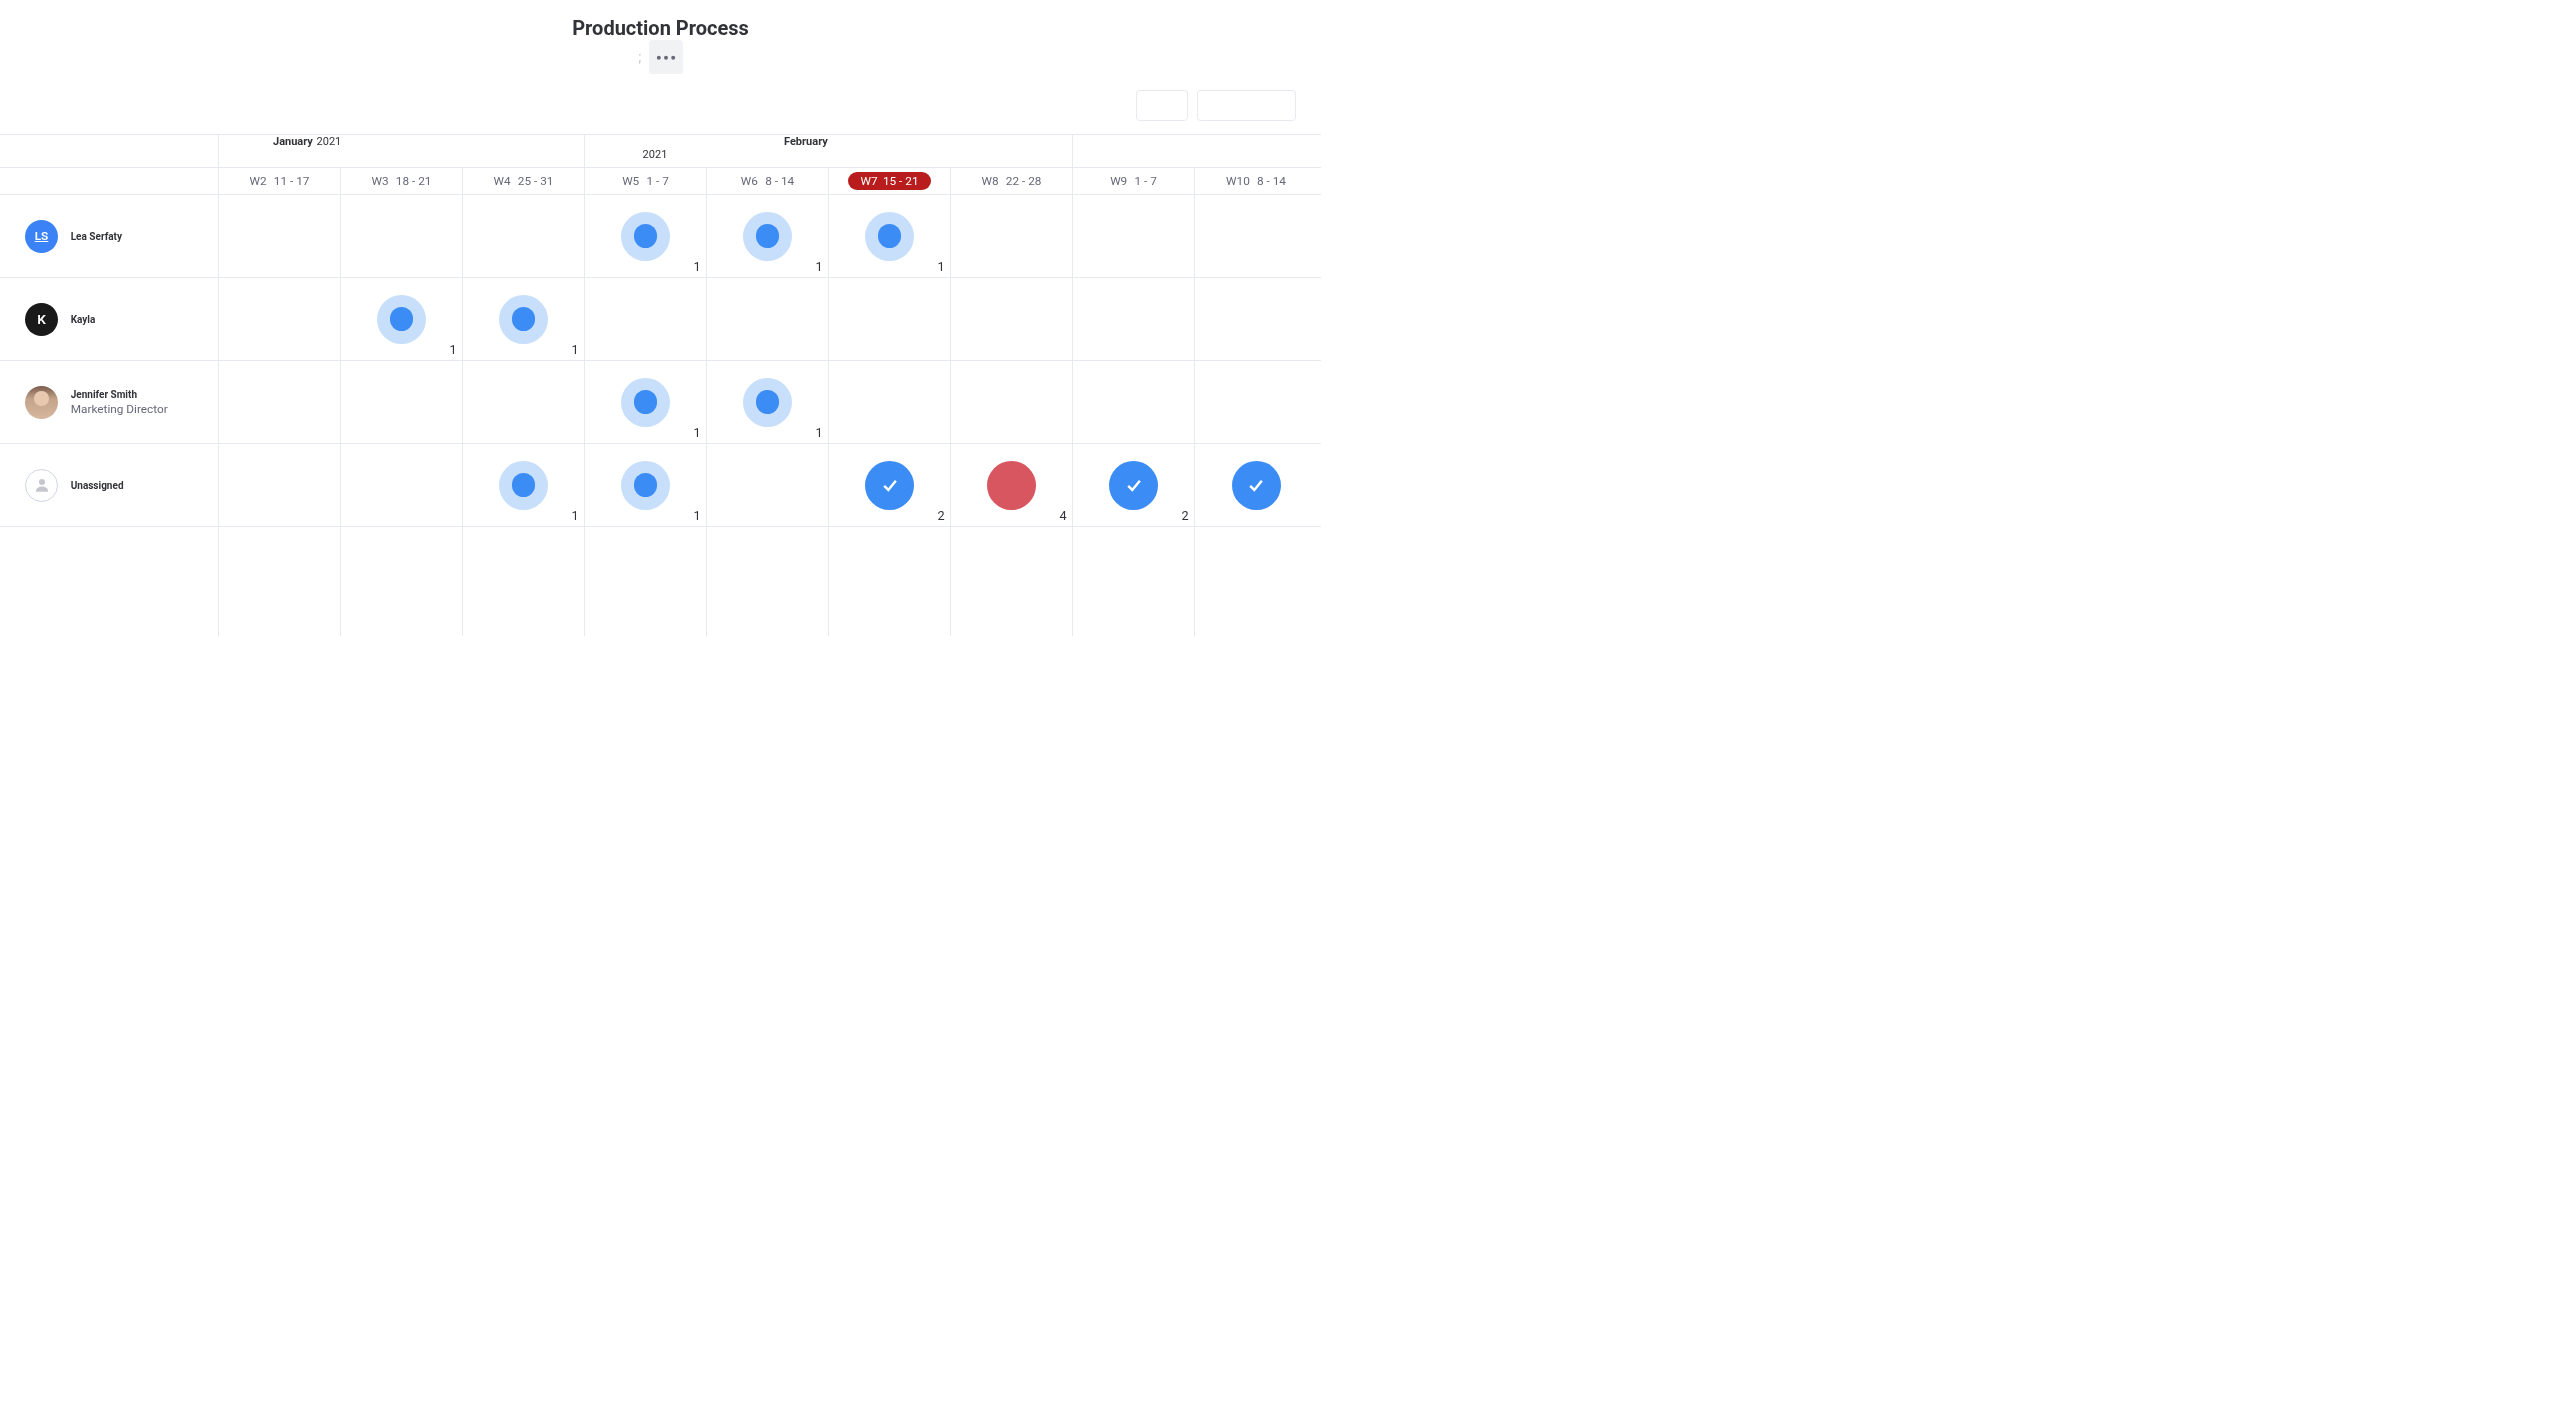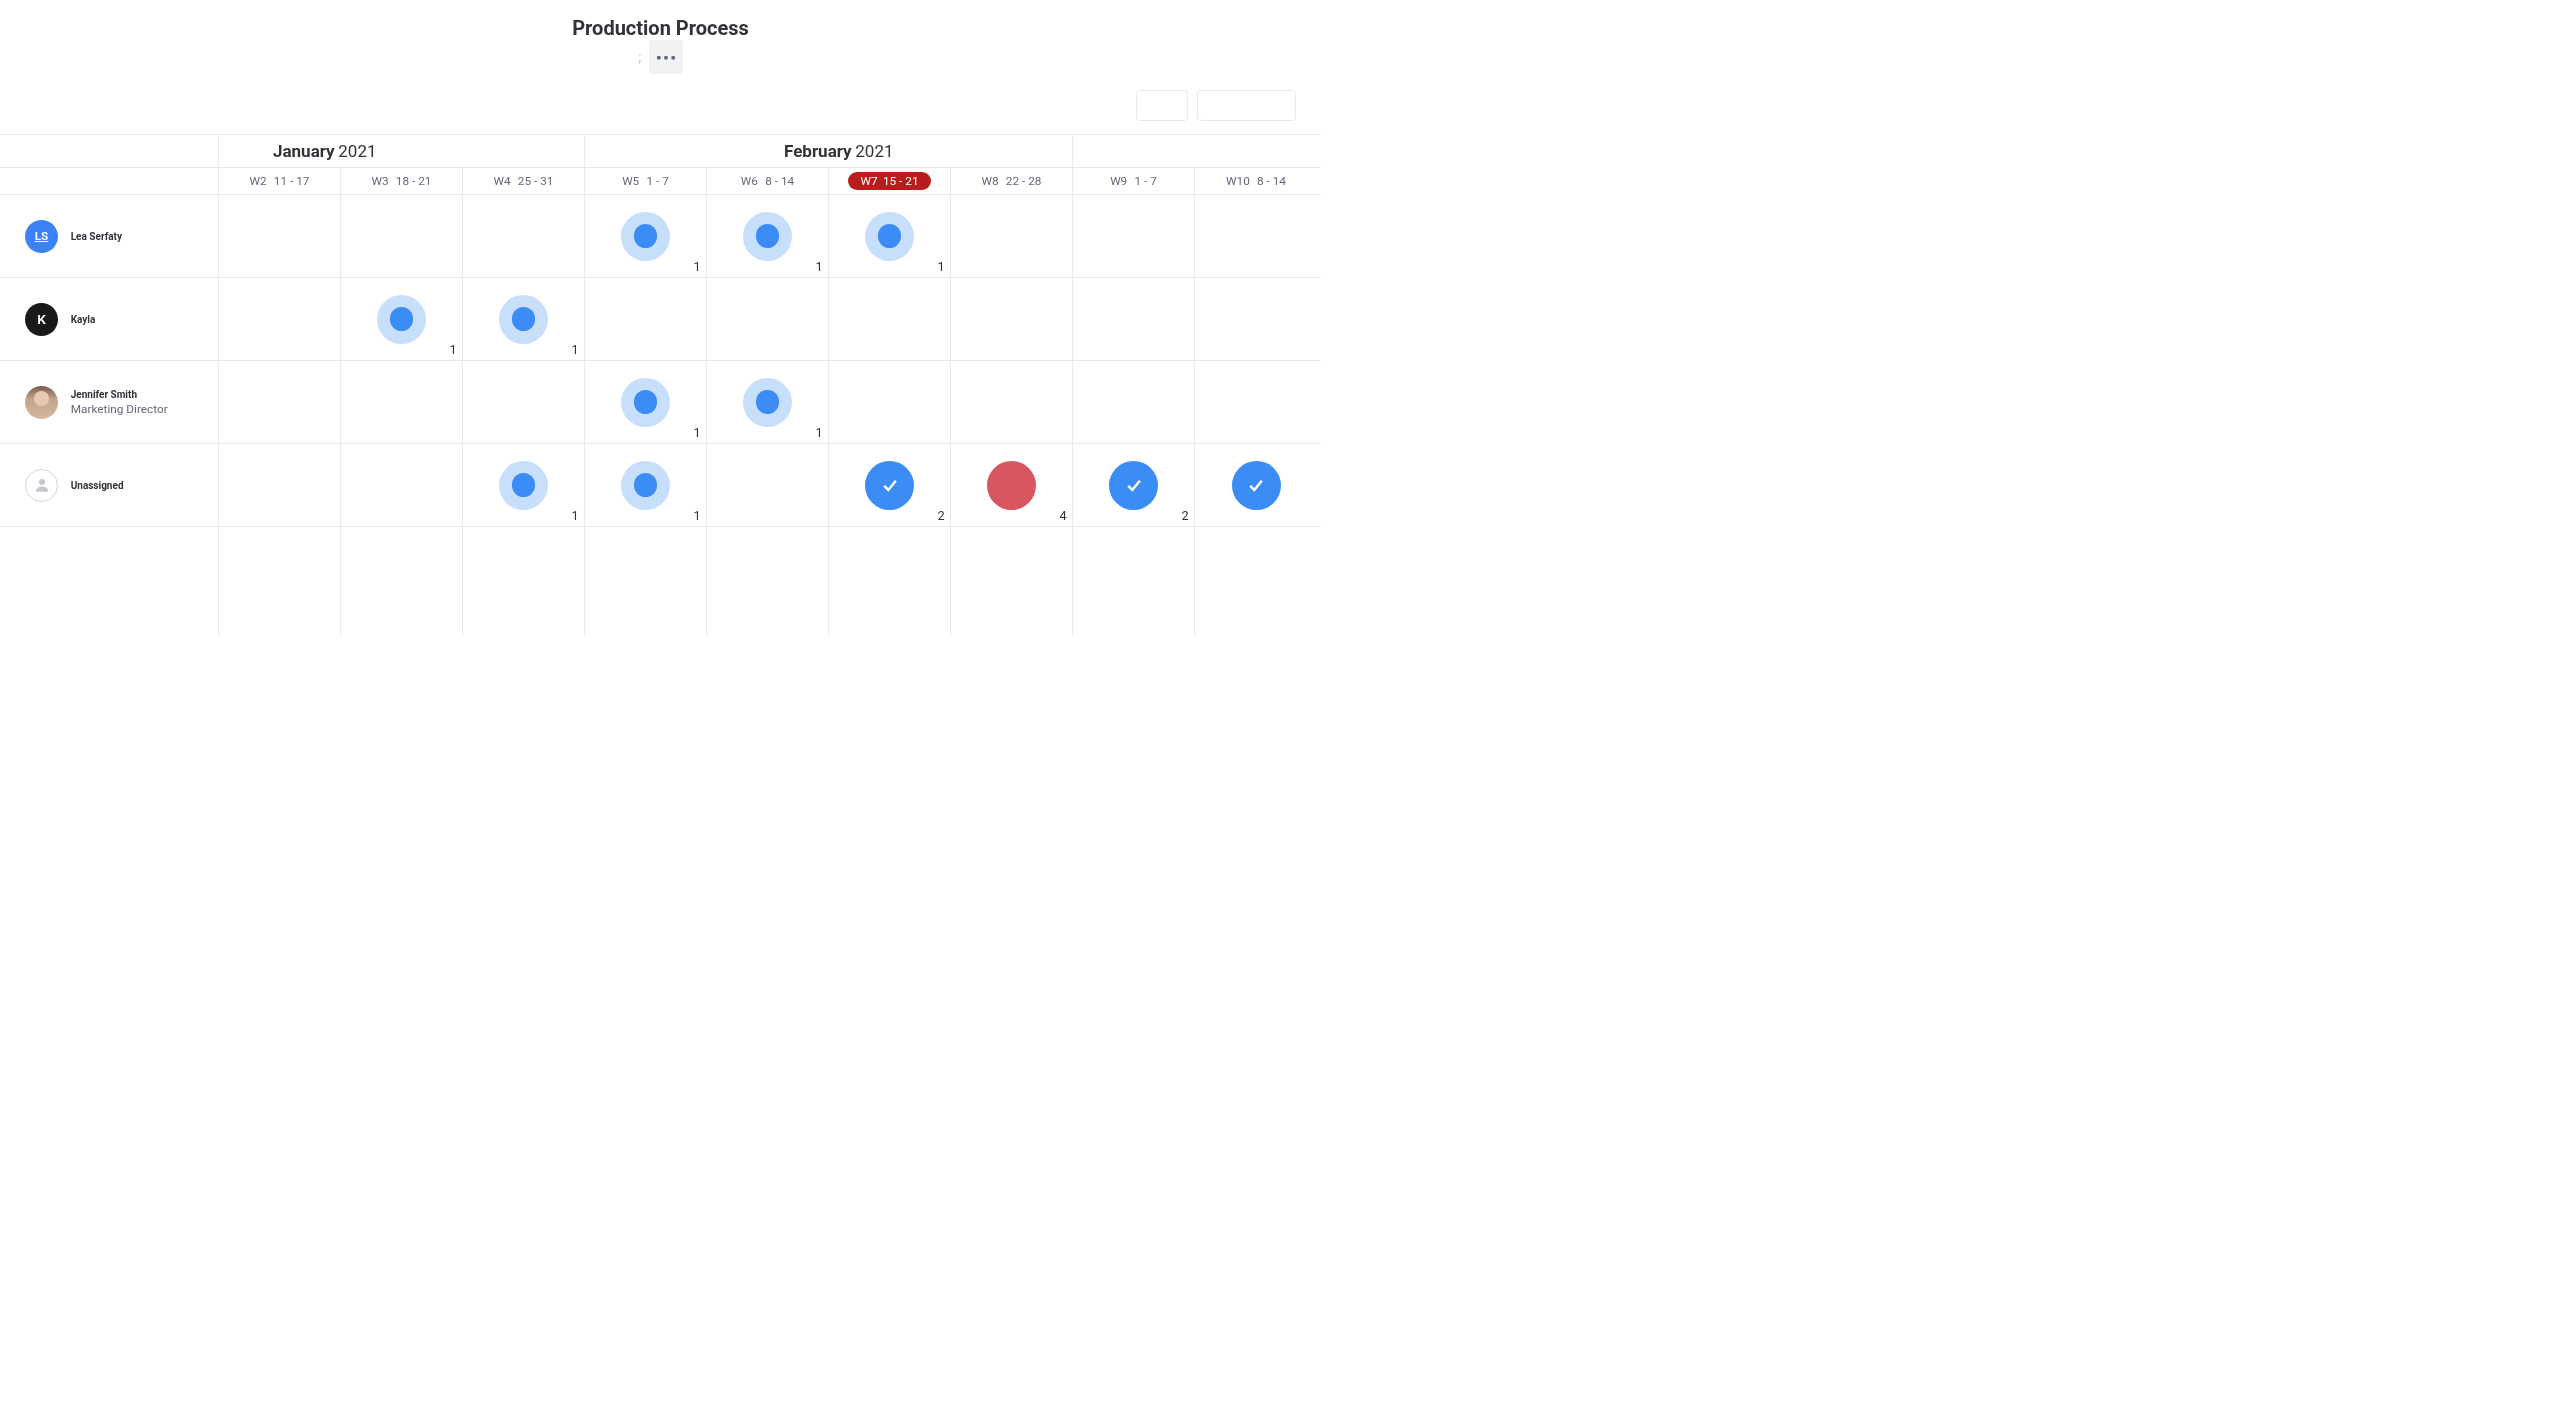--- a/index.html
+++ b/index.html
@@ -71,26 +71,26 @@
   }
   .col {
     width: 122px;
     flex: none;
     border-right: 0.9px solid #e6e9ef;
     position: relative;
   }
   .month-span {
     border-right: 0.9px solid #e6e9ef;
     display: flex;
-    align-items: center;
+    align-items: flex-start;
     padding-left: 54px;
-    font-size: 17px;
+    font-size: 11px;
   }
   .month-span.jan { width: 366px; }
-  .month-span.feb { width: 488px; }
+  .month-span.feb { width: 488px; flex-direction: column; }
   .month-span.mar { width: 247px; border-right: none; }
   .month-strong { font-weight: 700; }
   .month-light { font-weight: 400; color: #323338; margin-left: 3.6px; }
 
   .week-row {
     display: flex;
     height: 27px;
     border-bottom: 0.9px solid #e6e9ef;
     font-size: 11.8px;
     color: #676879;

